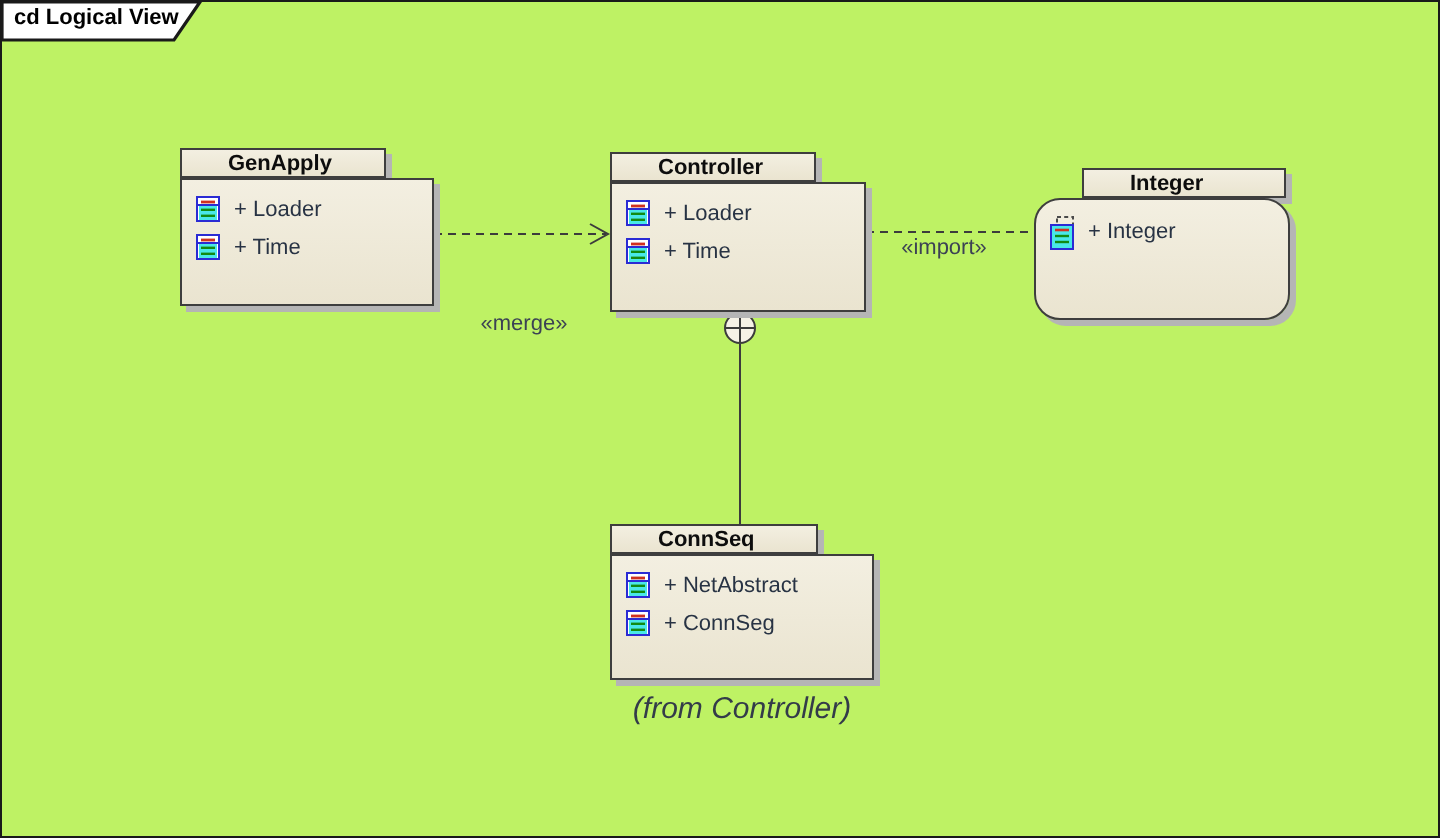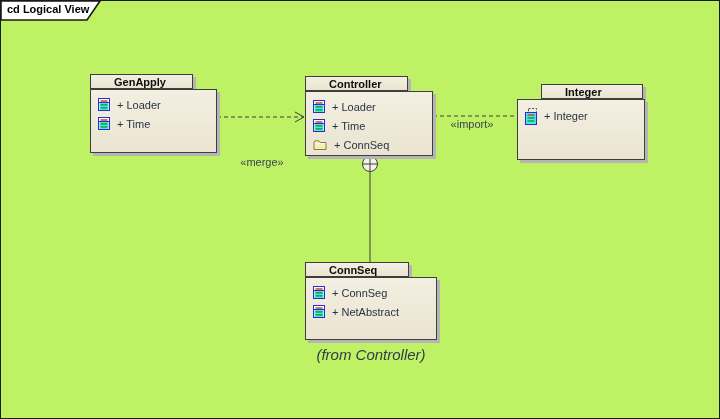--- a/index.html
+++ b/index.html
@@ -25,21 +25,21 @@
   .pkg-item { display: flex; align-items: center; gap: 7px; height: 19px; }
   .item-label { font-size: 11px; color: #283344; white-space: nowrap; }
   .icon { display: inline-flex; align-items: center; justify-content: center; }
 
   
   #genapply-tab    { left: 90px;  top: 74px;  width: 103px; height: 15px; }
   #genapply-body   { left: 90px;  top: 89px;  width: 127px; height: 64px; }
   #controller-tab  { left: 305px; top: 76px;  width: 103px; height: 15px; }
   #controller-body { left: 305px; top: 91px;  width: 128px; height: 65px; }
   #integer-tab     { left: 517px; top: 84px;  width: 102px; height: 15px; margin-left: 24px; }
-  #integer-body    { left: 517px; top: 99px;  width: 128px; height: 61px; }
+  #integer-body    { left: 517px; top: 99px;  width: 128px; height: 61px; border-radius: 13px; }
   #connseq-tab     { left: 305px; top: 262px; width: 104px; height: 15px; }
   #connseq-body    { left: 305px; top: 277px; width: 132px; height: 63px; }
 
   
   .conn-label { position: absolute; font-size: 11px; color: #3c4254; text-align: center; white-space: nowrap; }
   #merge-label  { left: 222px; top: 119px; width: 80px; margin-top: 37px; }
   #import-label { left: 432px; top: 118px; width: 80px; }
   .from-note { position: absolute; left: 305px; top: 346px; width: 132px; text-align: center;
                font-size: 15px; font-style: italic; color: #333b49; white-space: nowrap; }
 
@@ -137,28 +137,20 @@
       <span class="item-label">+ Loader</span>
     </div>
     <div class="pkg-item">
       <span class="icon">
           <svg width="12" height="13">
             <use href="#sym-class"></use>
           </svg>
         </span>
       <span class="item-label">+ Time</span>
     </div>
-    <div class="pkg-item">
-      <span class="icon">
-          <svg width="14" height="12">
-            <use href="#sym-folder"></use>
-          </svg>
-        </span>
-      <span class="item-label">+ ConnSeq</span>
-    </div>
   </div>
 
   <div id="integer-tab" class="pkg-tab">
     <span>Integer</span>
   </div>
   <div id="integer-body" class="pkg-body">
     <div class="pkg-item" style="height:22px">
       <span class="icon">
           <svg width="12" height="17">
             <use href="#sym-template-class"></use>
@@ -171,29 +163,29 @@
   <div id="connseq-tab" class="pkg-tab">
     <span>ConnSeq</span>
   </div>
   <div id="connseq-body" class="pkg-body">
     <div class="pkg-item">
       <span class="icon">
           <svg width="12" height="13">
             <use href="#sym-class"></use>
           </svg>
         </span>
-      <span class="item-label">+ ConnSeg</span>
+      <span class="item-label">+ NetAbstract</span>
     </div>
     <div class="pkg-item">
       <span class="icon">
           <svg width="12" height="13">
             <use href="#sym-class"></use>
           </svg>
         </span>
-      <span class="item-label">+ NetAbstract</span>
+      <span class="item-label">+ ConnSeg</span>
     </div>
   </div>
   <div class="from-note">(from Controller)</div>
 
   <div id="merge-label" class="conn-label">«merge»</div>
   <div id="import-label" class="conn-label">«import»</div>
 
 </div>
 
 </body></html>

